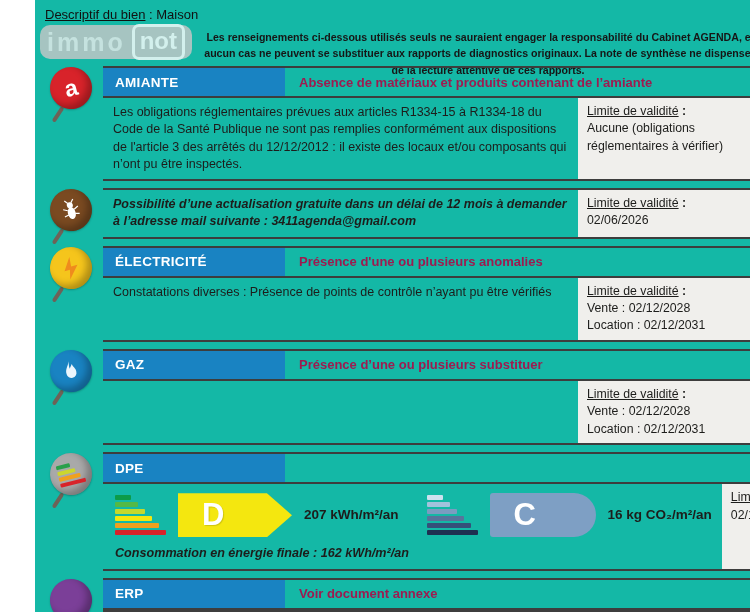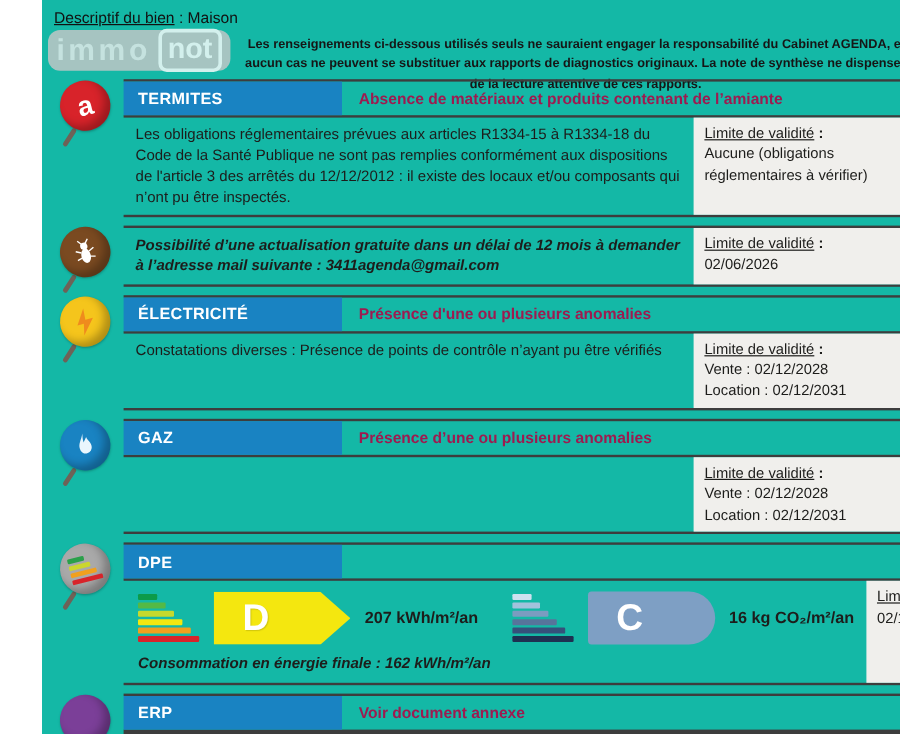--- a/index.html
+++ b/index.html
@@ -82,21 +82,21 @@
       <div class="icon-col">
         <div class="pin">
           <span class="pin-tail"></span>
           <span class="pin-head" style="background: rgb(216, 35, 42);">
             <span class="pin-glyph">a</span>
           </span>
         </div>
       </div>
       <div class="table">
         <div class="hrow">
-          <div class="hcell">TERMITES</div>
+          <div class="hcell">AMIANTE</div>
           <div class="hstatus">Absence de matériaux et produits contenant de l’amiante</div>
         </div>
         <div class="brow">
           <div class="bleft">Les obligations réglementaires prévues aux articles R1334-15 à R1334-18 du Code de la Santé Publique ne sont pas remplies conformément aux dispositions de l'article 3 des arrêtés du 12/12/2012 : il existe des locaux et/ou composants qui n’ont pu être inspectés.</div>
           <div class="bright">
             <div><span class="vlab">Limite de validité</span><span class="vcolon"> :</span></div>
             <div>Aucune (obligations réglementaires à vérifier)</div>
           </div>
         </div>
       </div>
@@ -167,21 +167,21 @@
           <span class="pin-head" style="background: rgb(25, 131, 194);">
             <svg width="24" height="24" viewBox="0 0 24 24">
               <path d="M12 2 C10 7 6.5 9.5 7 14 a5 5 0 0 0 10 0 c.4-3.5-2.4-5.5-2.6-8.5 -1.2 1.8-2.2 2.4-3 4 -.6-2.4.2-5 .6-7.5z" fill="#eaf6fd"></path>
             </svg>
           </span>
         </div>
       </div>
       <div class="table">
         <div class="hrow">
           <div class="hcell">GAZ</div>
-          <div class="hstatus">Présence d’une ou plusieurs anomalies</div>
+          <div class="hstatus">Présence d’une ou plusieurs substituer</div>
         </div>
         <div class="brow">
           <div class="bleft"></div>
           <div class="bright">
             <div><span class="vlab">Limite de validité</span><span class="vcolon"> :</span></div>
             <div>Vente : 02/12/2028</div>
             <div>Location : 02/12/2031</div>
           </div>
         </div>
       </div>

